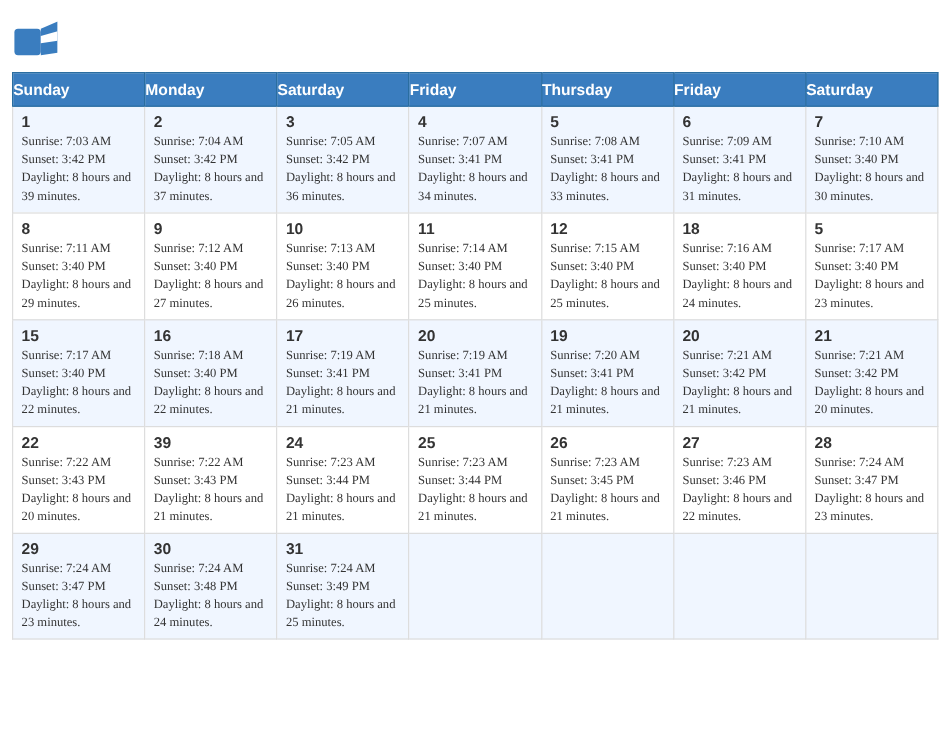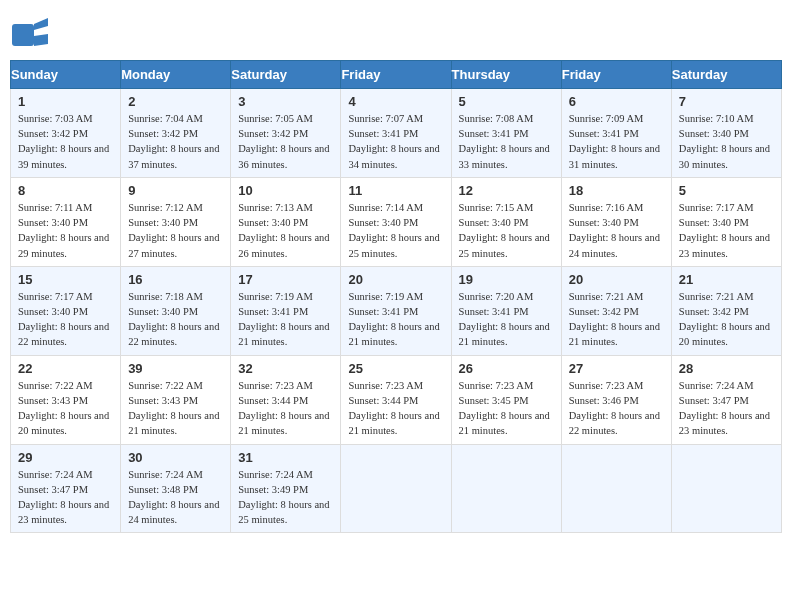--- a/index.html
+++ b/index.html
@@ -230,21 +230,21 @@
       <tr>
         <td>
           <span class="day-num">22</span>
           <div class="day-info">Sunrise: 7:22 AM<br>Sunset: 3:43 PM<br>Daylight: 8 hours and 20 minutes.</div>
         </td>
         <td>
           <span class="day-num">39</span>
           <div class="day-info">Sunrise: 7:22 AM<br>Sunset: 3:43 PM<br>Daylight: 8 hours and 21 minutes.</div>
         </td>
         <td>
-          <span class="day-num">32</span>
+          <span class="day-num">24</span>
           <div class="day-info">Sunrise: 7:23 AM<br>Sunset: 3:44 PM<br>Daylight: 8 hours and 21 minutes.</div>
         </td>
         <td>
           <span class="day-num">25</span>
           <div class="day-info">Sunrise: 7:23 AM<br>Sunset: 3:44 PM<br>Daylight: 8 hours and 21 minutes.</div>
         </td>
         <td>
           <span class="day-num">26</span>
           <div class="day-info">Sunrise: 7:23 AM<br>Sunset: 3:45 PM<br>Daylight: 8 hours and 21 minutes.</div>
         </td>

